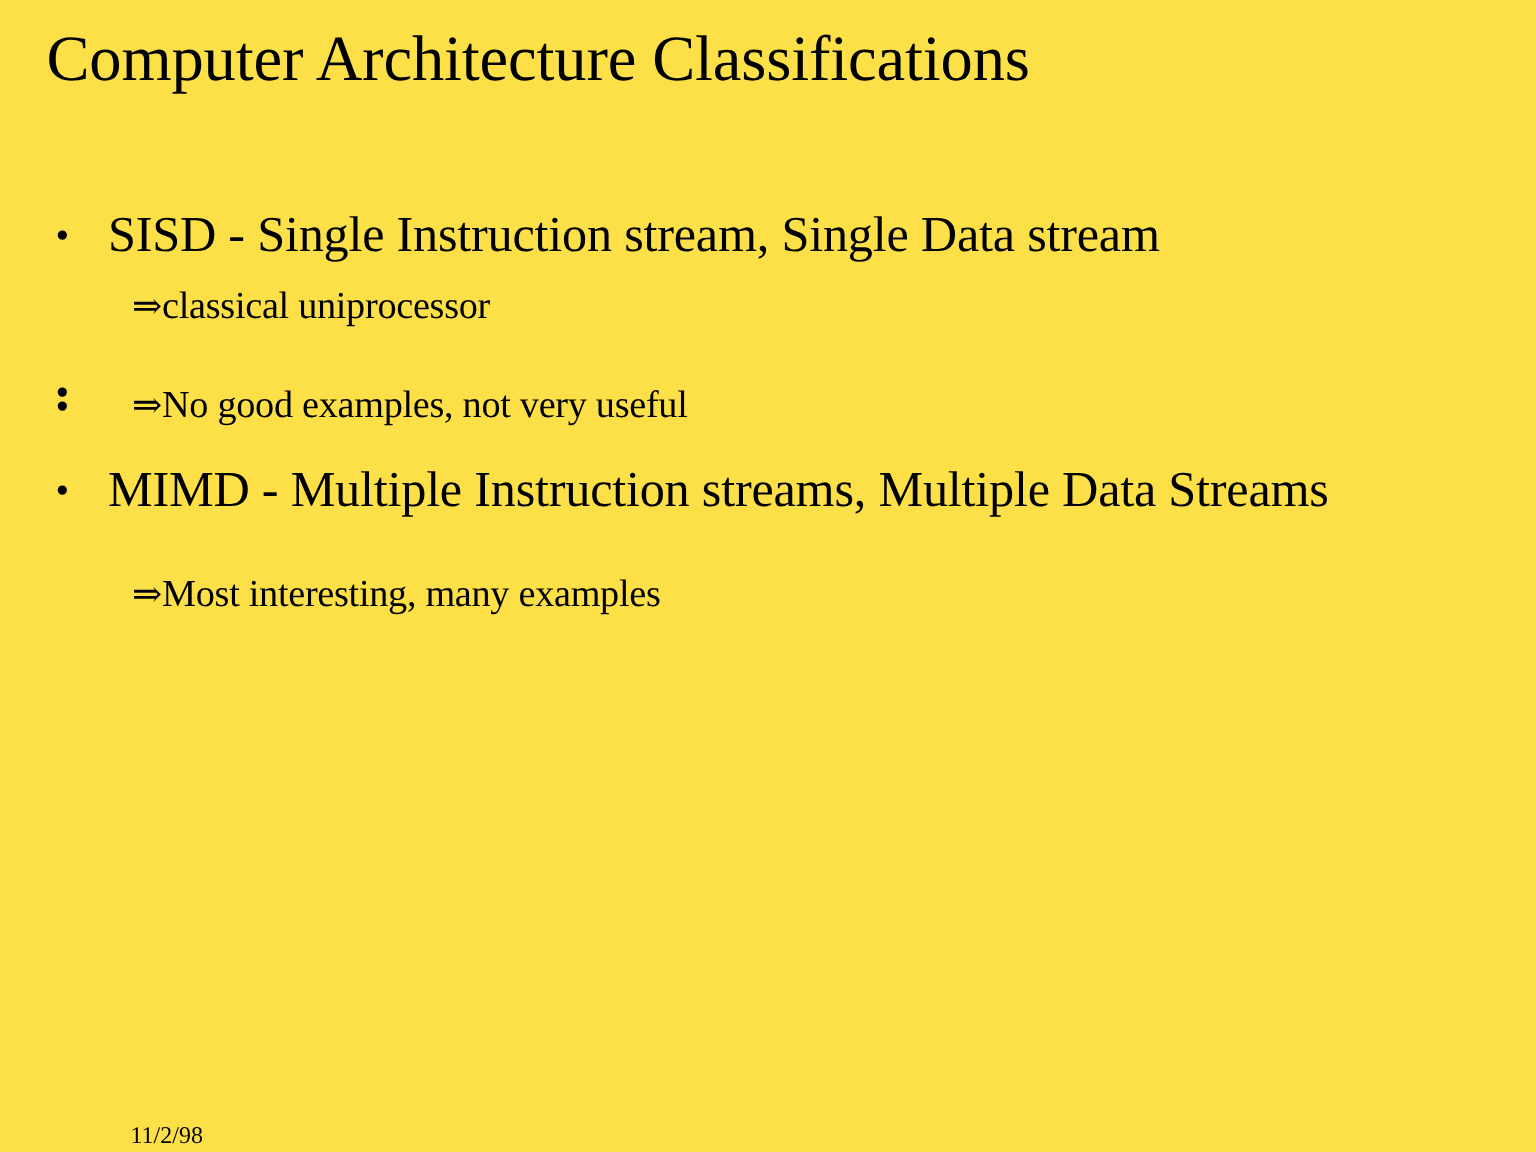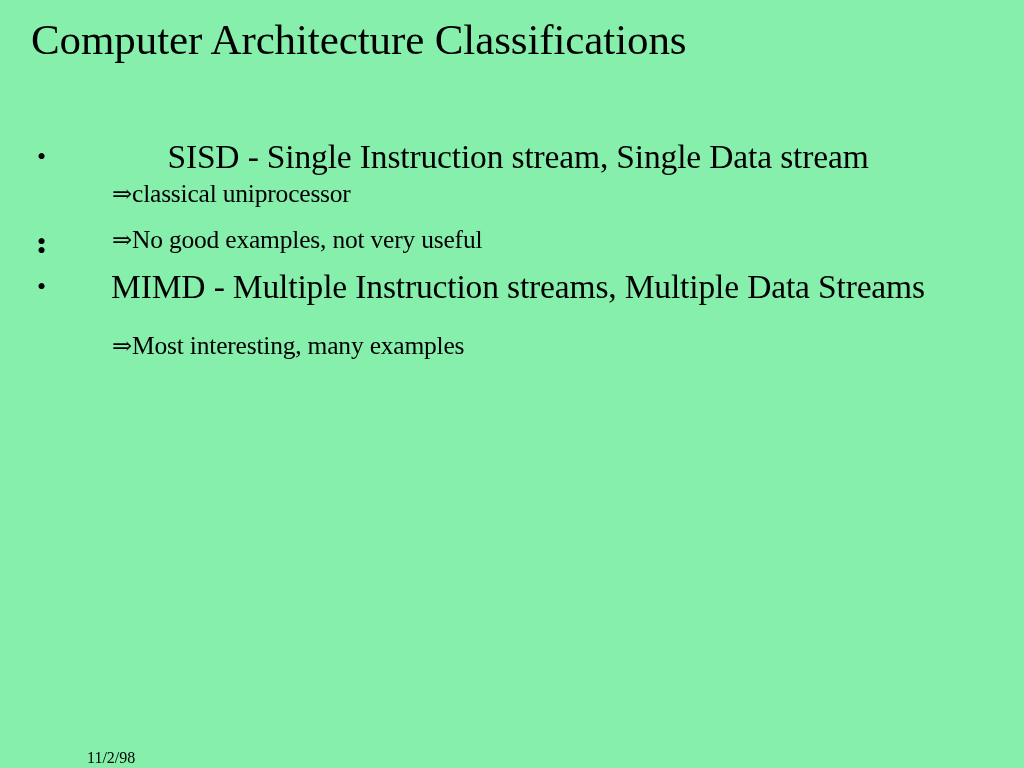--- a/index.html
+++ b/index.html
@@ -6,21 +6,21 @@
   html, body {
     margin: 0;
     padding: 0;
     background: #ffffff;
   }
 
   #slide {
     position: relative;
     width: 1024px;
     height: 768px;
-    background: #86efac;
+    background: #fde047;
     color: #000000;
     overflow: hidden;
     font-family: "Liberation Serif", "DejaVu Serif", serif;
     -webkit-font-smoothing: antialiased;
   }
 
   
   #title-block {
     position: absolute;
     left: 31px;
@@ -64,29 +64,28 @@
     top: 0;
     width: 12px;
     height: 50px;
     line-height: 50px;
     font-size: 26px;
     text-align: left;
   }
 
   .bullet-l1 .l1-text {
     display: block;
-    text-align: center;
   }
 
   
   .bullet-l2 {
     position: relative;
-    padding-left: 112px;
+    padding-left: 88px;
     font-size: 25.5px;
-    line-height: 27px;
+    line-height: 48px;
     letter-spacing: -0.1px;
     white-space: nowrap;
   }
 
   .bullet-l2 .arrow {
     font-family: "DejaVu Serif", "Liberation Serif", serif;
     font-size: 24px;
   }
 
   .bullet-l2 .l2-text {

